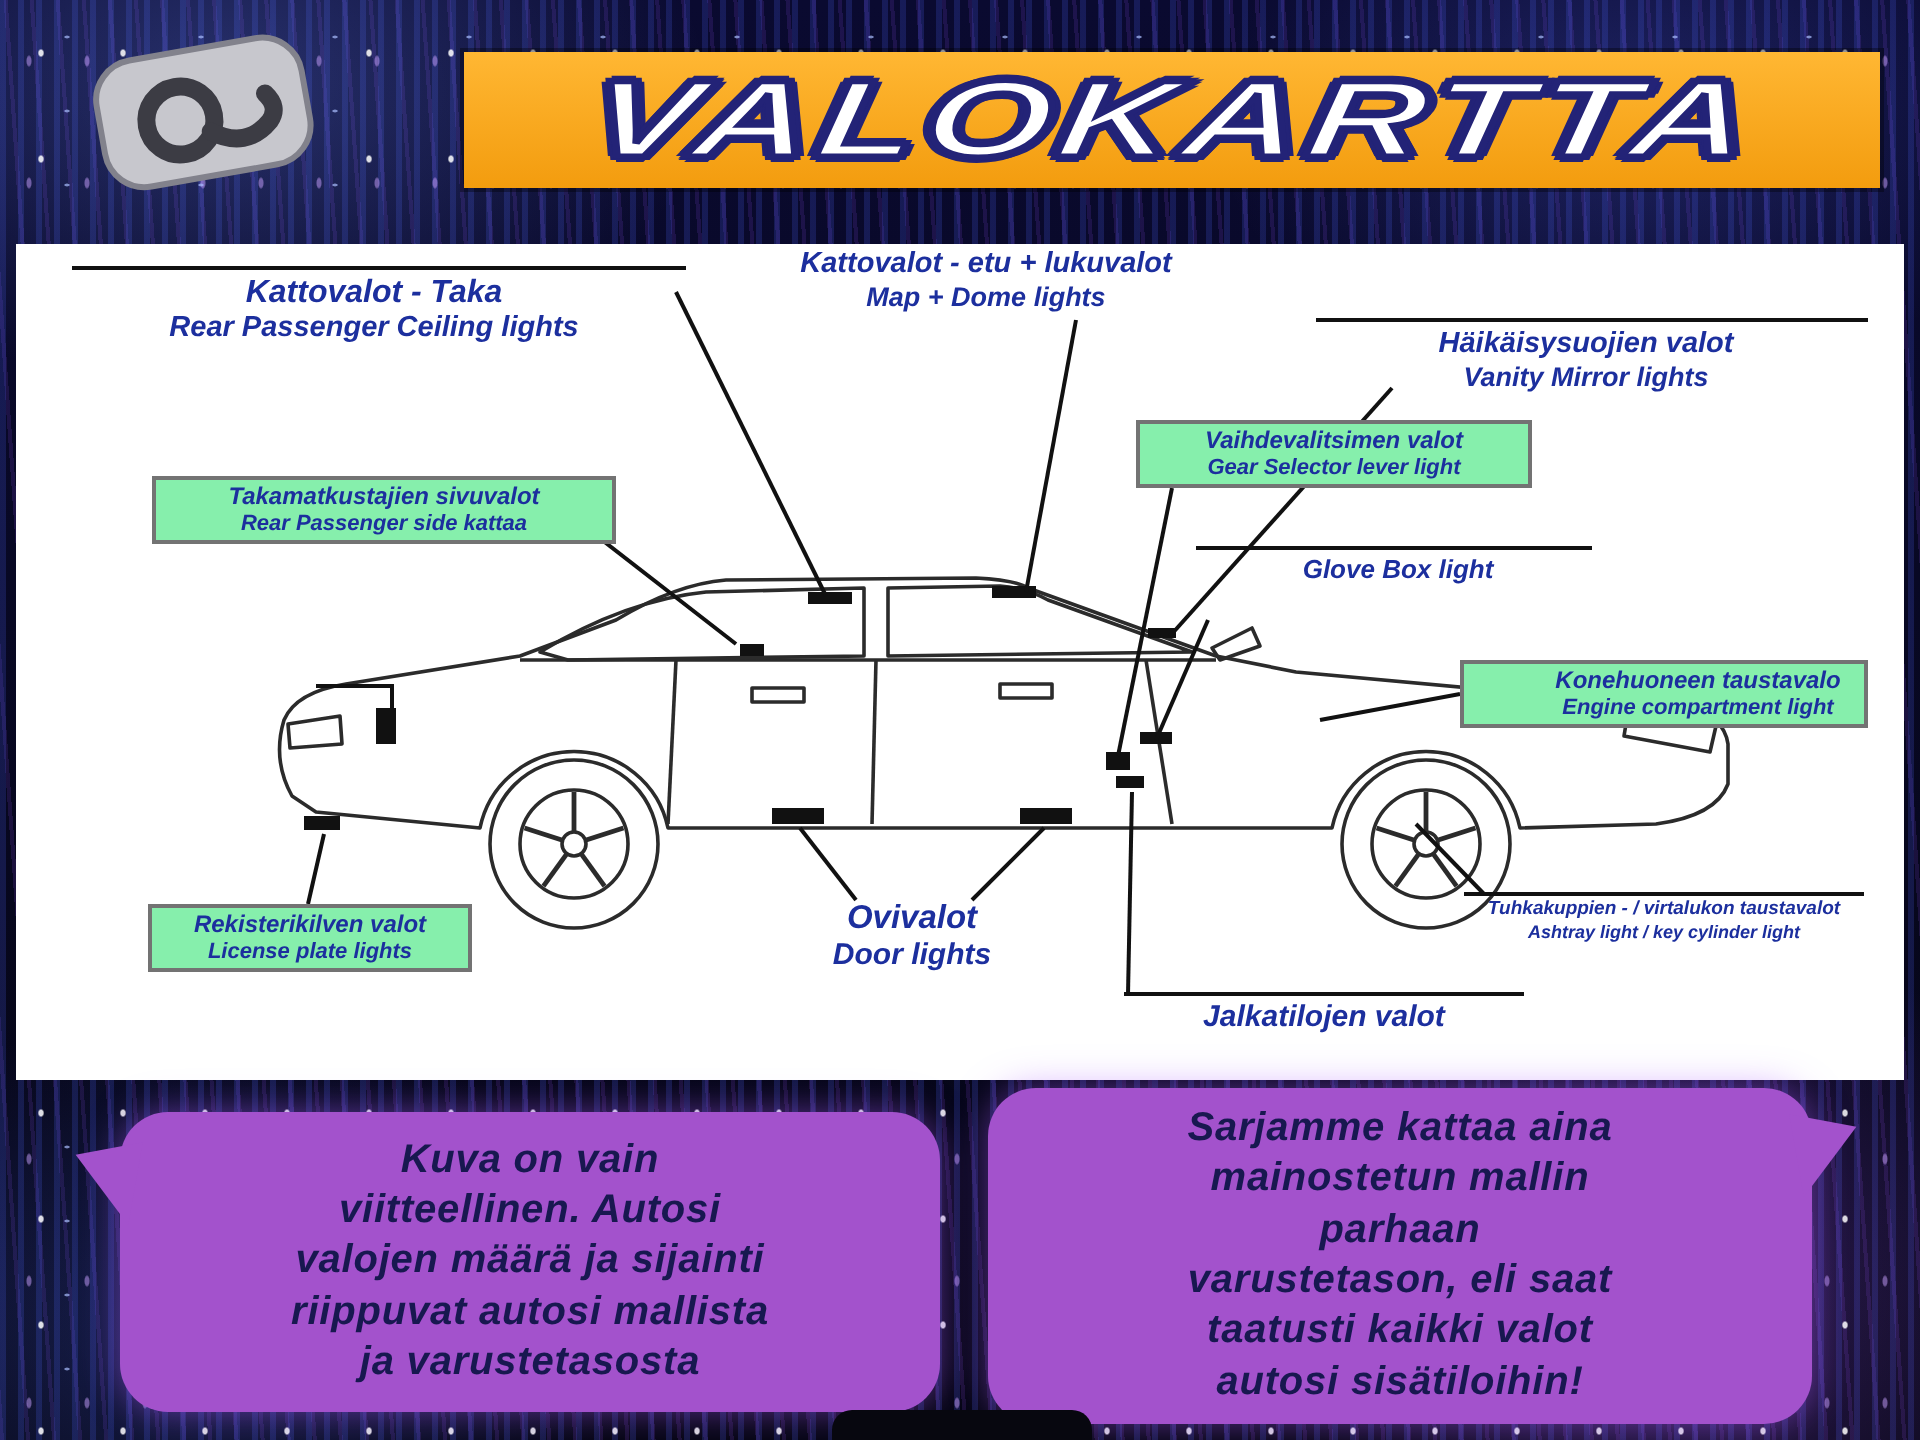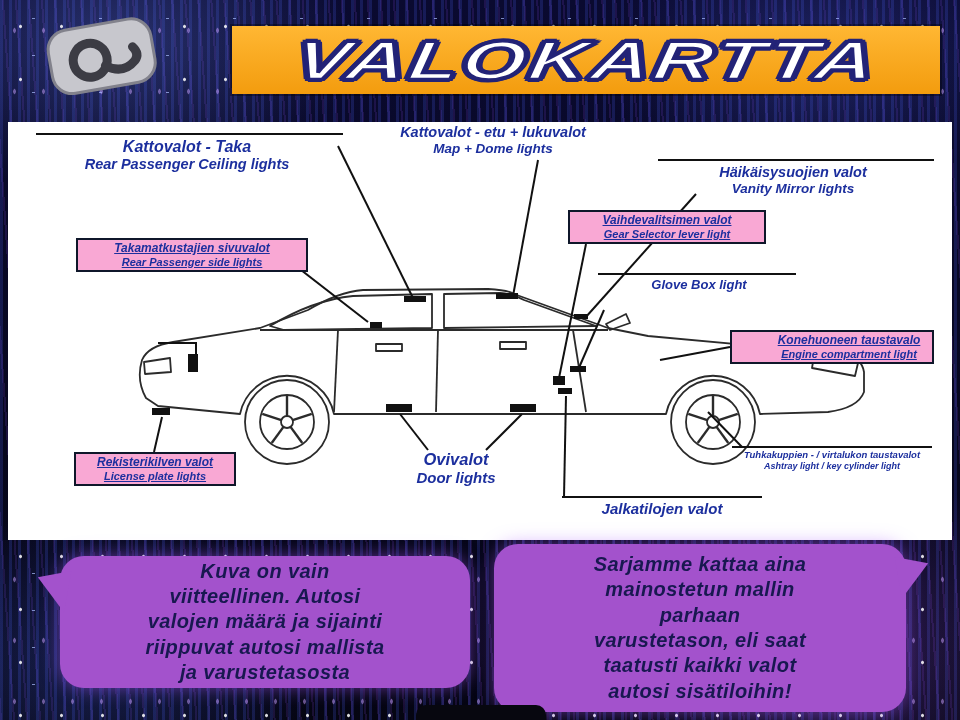--- a/index.html
+++ b/index.html
@@ -39,21 +39,21 @@
                  0 3px 0 #232377, 0 -3px 0 #232377;
   }
 
   
   .panel { position:absolute; left:8px; top:122px; width:944px; height:418px; background:#fff; }
   .panel svg.overlay { position:absolute; left:0; top:0; }
 
   .lbl { position:absolute; color:#1c2f9e; font-weight:bold; font-style:italic;
          text-align:center; line-height:1.14; }
   .lbl .fi, .lbl .en { display:block; }
-  .boxed { border:2px solid #0f172a; background:#f9a8d4; padding:2px 4px;text-decoration:underline; }
+  .boxed { border:2px solid #737373; background:#86efac; padding:2px 4px; }
 
   .l-ceil   { left:24px;  top:16px;  width:310px; } .l-ceil .fi{font-size:16px}   .l-ceil .en{font-size:14.5px}
   .l-map    { left:350px; top:2px;   width:270px; } .l-map .fi{font-size:14.5px}  .l-map .en{font-size:13.5px}
   .l-vanity { left:640px; top:42px;  width:290px; } .l-vanity .fi{font-size:14.5px}.l-vanity .en{font-size:13.5px}
   .l-gear   { left:560px; top:88px;  width:198px; } .l-gear .fi{font-size:12px}   .l-gear .en{font-size:11px}
   .l-rside  { left:68px;  top:116px; width:232px; } .l-rside .fi{font-size:12px}  .l-rside .en{font-size:11px}
   .l-glove  { left:588px; top:156px; width:206px; } .l-glove .fi{font-size:14px}  .l-glove .en{font-size:13px}
   .l-trunk  { left:2px;   top:208px; width:152px; } .l-trunk .fi{font-size:16px}  .l-trunk .en{font-size:15px}
   .l-engine { left:722px; top:208px; width:204px;padding-left:38px; } .l-engine .fi{font-size:12px} .l-engine .en{font-size:11px}
   .l-plate  { left:66px;  top:330px; width:162px; } .l-plate .fi{font-size:12px}  .l-plate .en{font-size:11px}
@@ -61,21 +61,21 @@
   .l-ash    { left:724px; top:328px; width:200px; } .l-ash .fi{font-size:9.5px}   .l-ash .en{font-size:9px}
   .l-foot   { left:552px; top:378px; width:204px; } .l-foot .fi{font-size:15px}   .l-foot .en{font-size:14px}
 
   
   .bubble { position:absolute; background:#a352cc; border-radius:24px;
             display:flex; align-items:center; justify-content:center;
             box-shadow:0 0 18px rgba(170,90,255,0.5); }
   .bubble-text { white-space:pre-line; text-align:center; font-weight:bold;
                  color:#181850; font-size:20px; line-height:1.27; letter-spacing:0.4px;
                  font-style:italic; padding:8px 14px; }
-  .bubble-left  { left:60px;  top:556px; width:410px; height:132px; }
+  .bubble-left  { left:60px;  top:556px; width:410px; height:150px; }
   .bubble-right { left:494px; top:544px; width:412px; height:168px; }
   .tail { position:absolute; width:0; height:0; }
   .tail-left  { left:-24px; top:12px; border-top:12px solid transparent;
                 border-bottom:30px solid transparent; border-right:32px solid #a352cc;
                 transform:rotate(10deg); }
   .tail-right { right:-24px; top:10px; border-top:12px solid transparent;
                 border-bottom:30px solid transparent; border-left:32px solid #a352cc;
                 transform:rotate(-10deg); }
 
   .bottom-notch { position:absolute; left:416px; top:705px; width:130px; height:15px;
@@ -188,21 +188,21 @@
     <div class="lbl l-vanity">
       <span class="fi">Häikäisysuojien valot</span>
       <span class="en">Vanity Mirror lights</span>
     </div>
     <div class="lbl l-gear boxed">
       <span class="fi">Vaihdevalitsimen valot</span>
       <span class="en">Gear Selector lever light</span>
     </div>
     <div class="lbl l-rside boxed">
       <span class="fi">Takamatkustajien sivuvalot</span>
-      <span class="en">Rear Passenger side lights</span>
+      <span class="en">Rear Passenger side kattaa</span>
     </div>
     <div class="lbl l-glove">
       <span class="en">Glove Box light</span>
     </div>
     <div class="lbl l-engine boxed">
       <span class="fi">Konehuoneen taustavalo</span>
       <span class="en">Engine compartment light</span>
     </div>
     <div class="lbl l-plate boxed">
       <span class="fi">Rekisterikilven valot</span>

